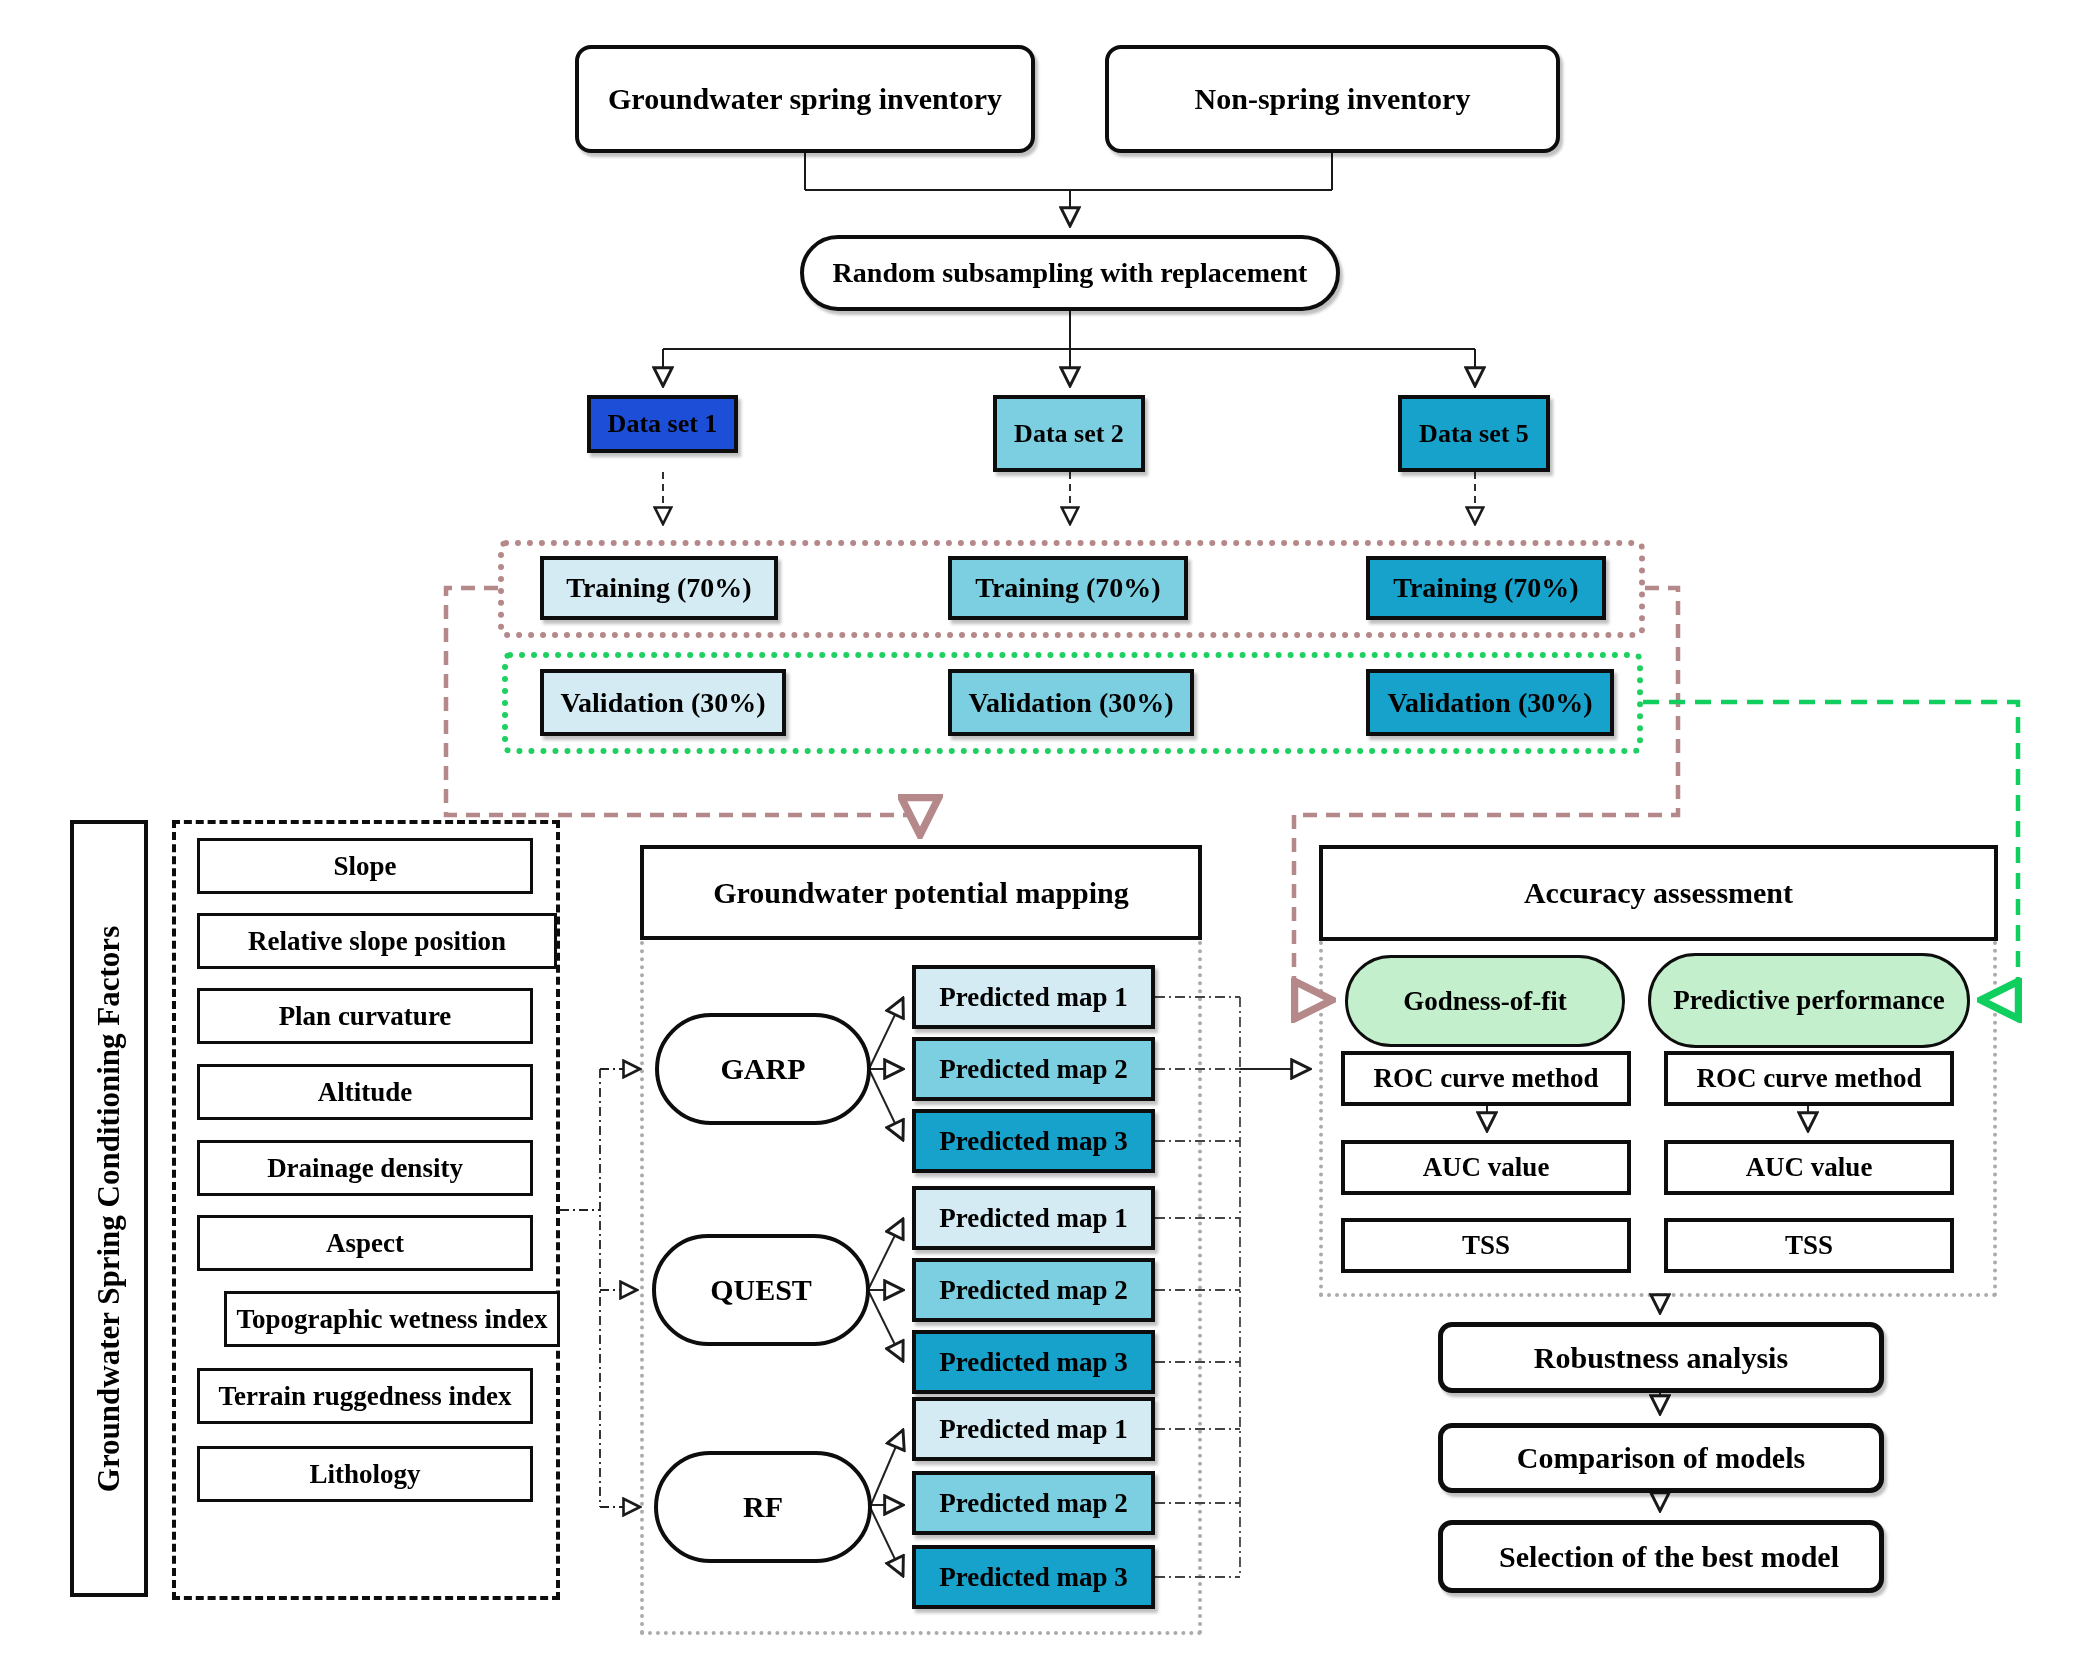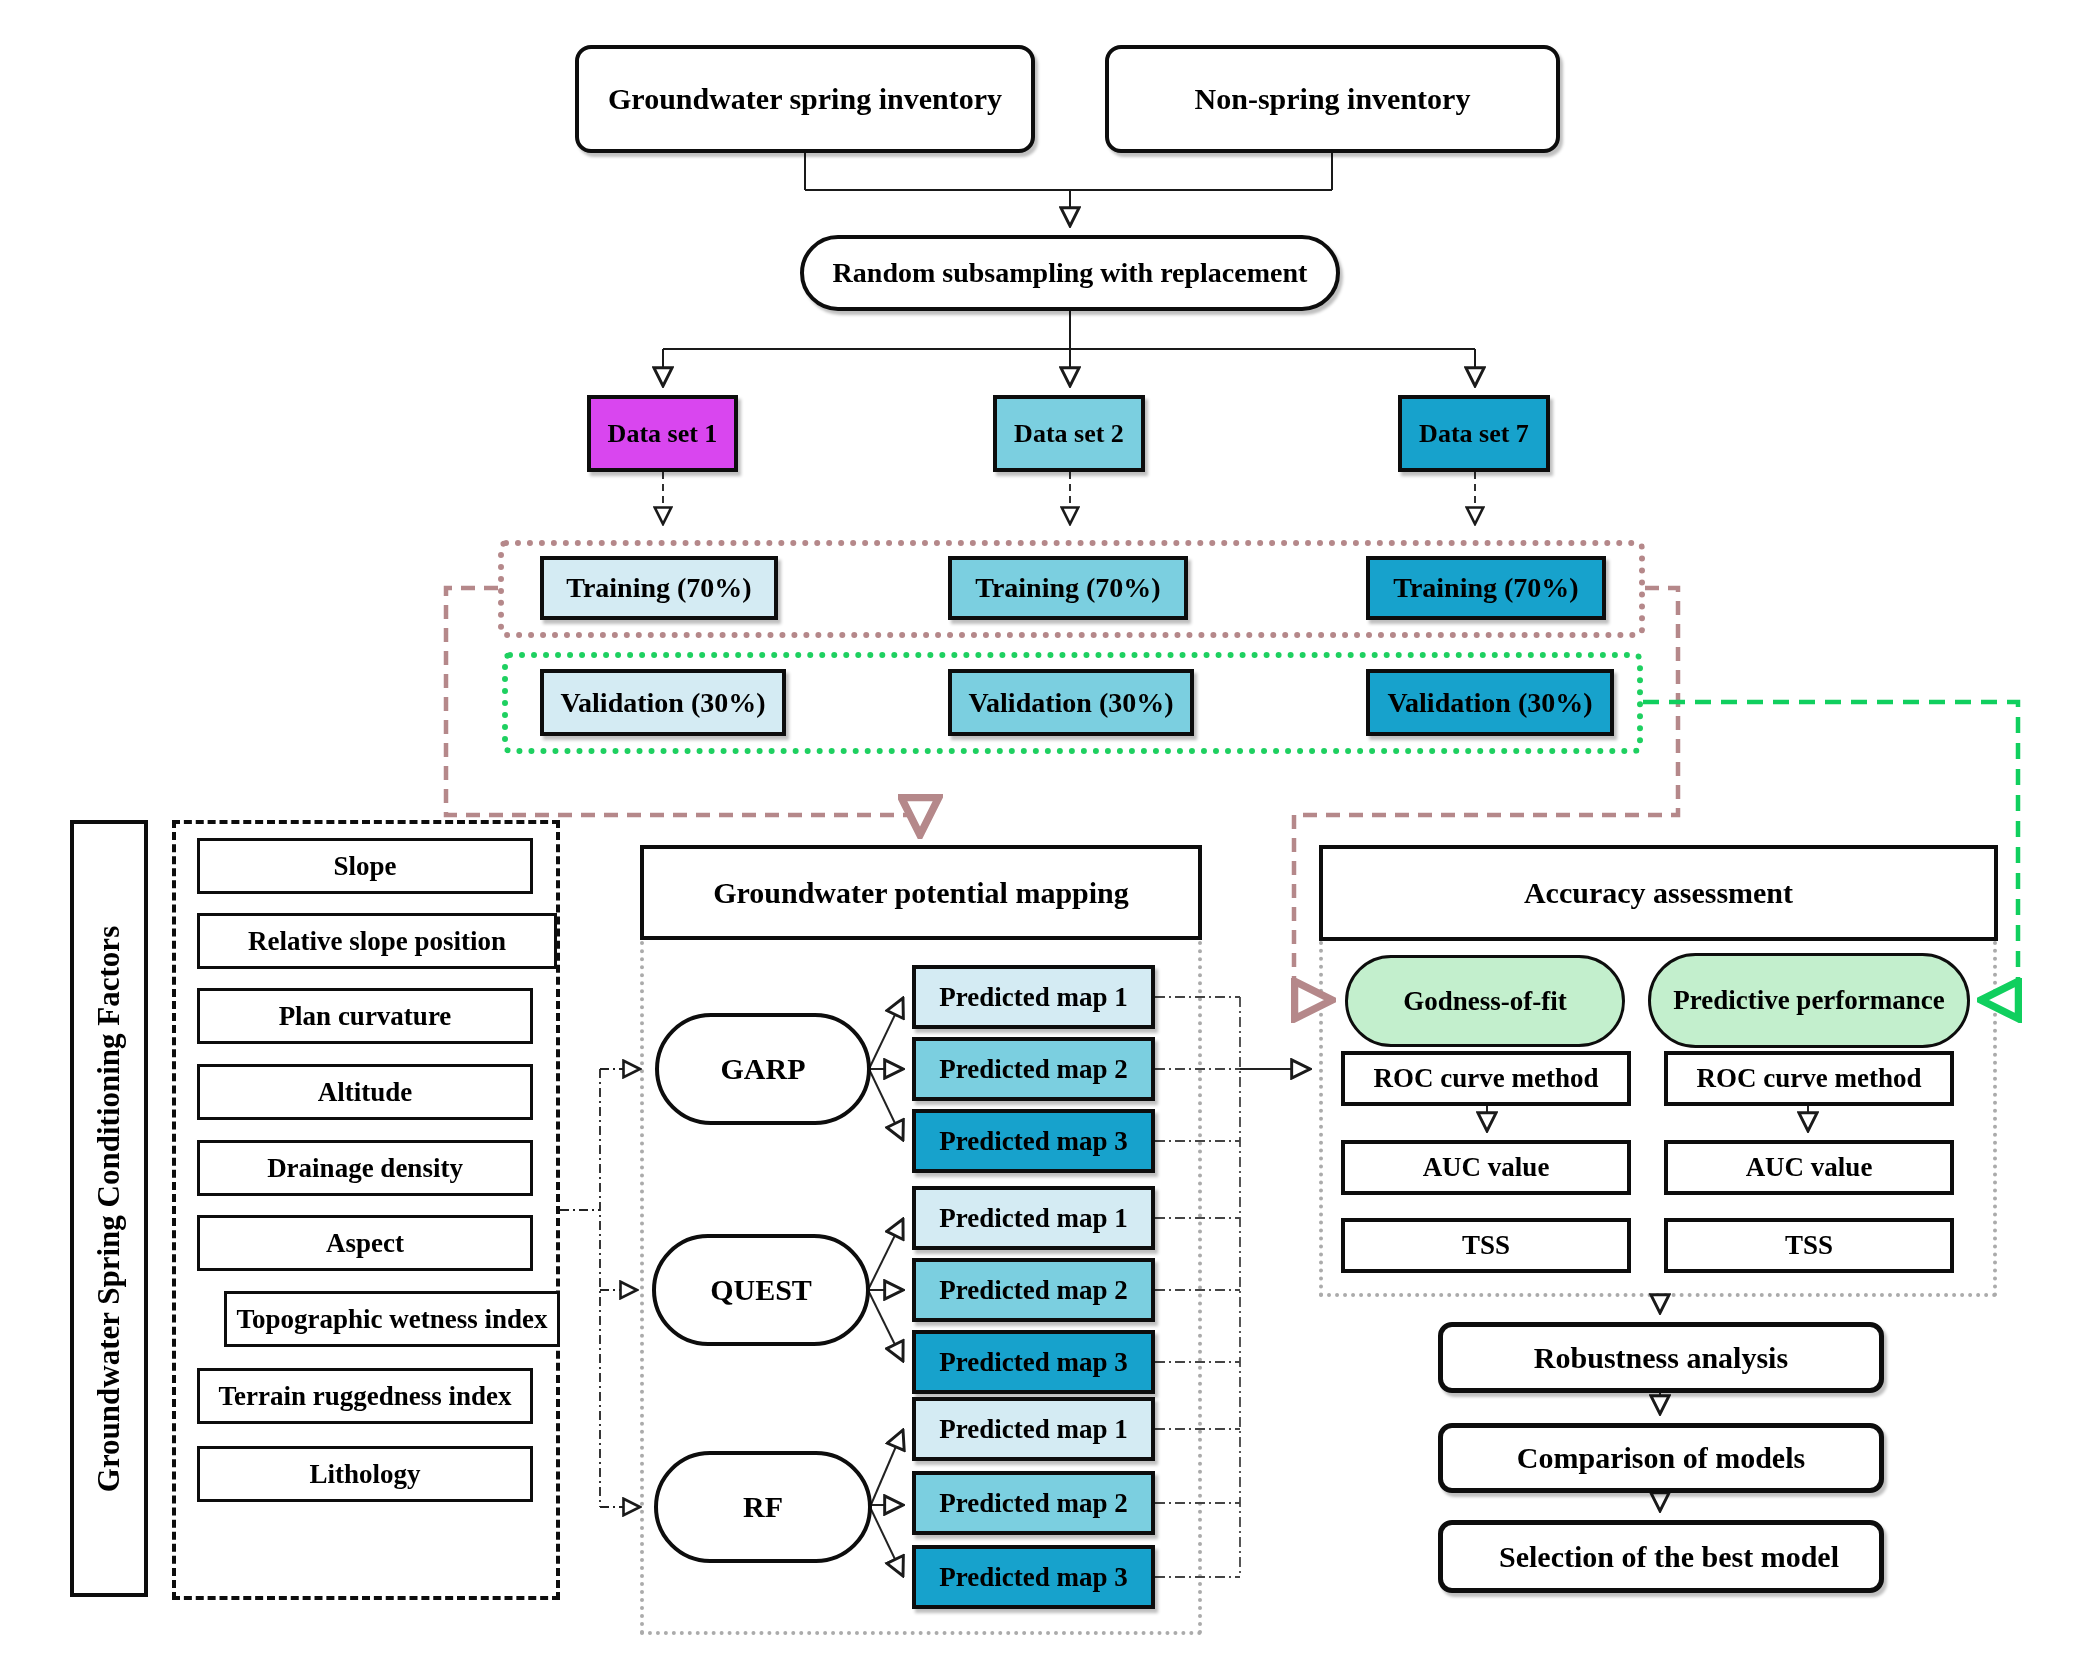--- a/index.html
+++ b/index.html
@@ -116,28 +116,28 @@
     <span>Groundwater spring inventory</span>
   </div>
   <div class="abs node round shadow f30 lvl2" style="left:1105px;top:45px;width:455px;height:108px;">
     <span>Non-spring inventory</span>
   </div>
 
   <div class="abs node pill shadow f28 lvl2" style="left:800px;top:235px;width:540px;height:76px;">
     <span>Random subsampling with replacement</span>
   </div>
 
-  <div class="abs node shadow f26 lvl2" style="left: 587px; top: 395px; width: 151px; height: 77px; background: #d946ef; align-items: center;">
+  <div class="abs node shadow f26 lvl2" style="left: 587px; top: 395px; width: 151px; height: 58px; background: #1d4ed8; align-items: center;">
     <span>Data set 1</span>
   </div>
   <div class="abs node shadow f26 lvl2" style="left: 993px; top: 395px; width: 152px; height: 77px; background: rgb(123, 207, 224);">
     <span>Data set 2</span>
   </div>
   <div class="abs node shadow f26 lvl2" style="left: 1398px; top: 395px; width: 152px; height: 77px; background: rgb(23, 162, 204);">
-    <span>Data set 7</span>
+    <span>Data set 5</span>
   </div>
 
   <div class="abs dotted-rose" style="left:498px;top:540px;width:1147px;height:98px;--rose:#b5888a;"></div>
   <div class="abs node shadow f28 lvl2" style="left: 540px; top: 556px; width: 238px; height: 64px; background: rgb(212, 235, 243);">
     <span>Training (70%)</span>
   </div>
   <div class="abs node shadow f28 lvl2" style="left: 948px; top: 556px; width: 240px; height: 64px; background: rgb(123, 207, 224);">
     <span>Training (70%)</span>
   </div>
   <div class="abs node shadow f28 lvl2" style="left: 1366px; top: 556px; width: 240px; height: 64px; background: rgb(23, 162, 204);">

